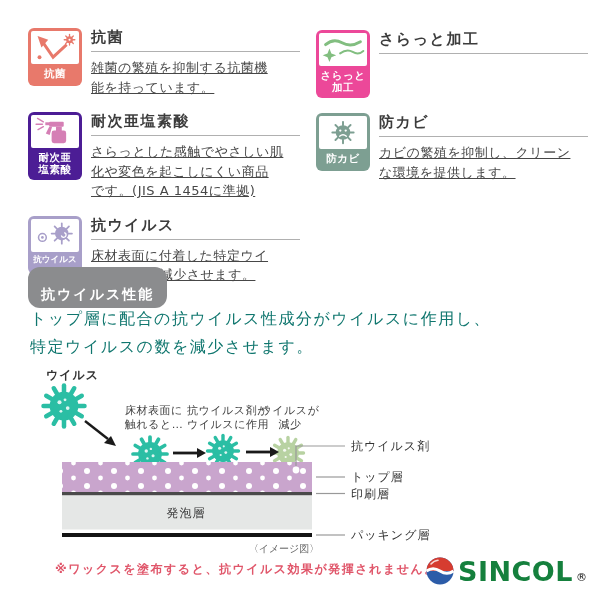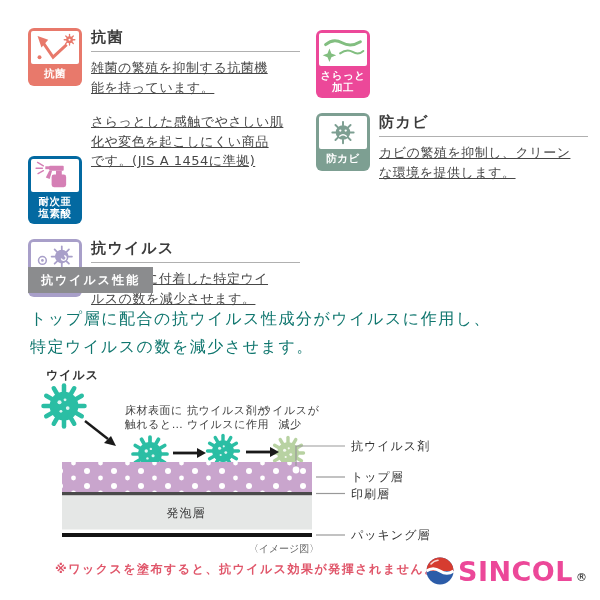--- a/index.html
+++ b/index.html
@@ -19,53 +19,53 @@
     display:flex;flex-direction:column;min-height:58px;
   }
   .ficon-art{background:#fff;border-radius:2px;height:33px;flex:none;
     display:flex;align-items:center;justify-content:center;overflow:hidden;}
   .ficon-label{
     color:#fff;font-weight:bold;font-size:10.5px;line-height:1.15;
     text-align:center;padding:3px 0 2px;letter-spacing:0.5px;
   }
   .ficon-label.small{font-size:8.5px;letter-spacing:0;}
   .ficon-label .ul{border-bottom:1px solid #fff;padding-bottom:13px;}
-  .bg1{background:#e8796b;} .bg2{background:#0369a1;margin-top:44px;} .bg3{background:#a89fc9;}
+  .bg1{background:#e8796b;} .bg2{background:#4c1d95;} .bg3{background:#a89fc9;}
   .bg4{background:#ec4899;} .bg5{background:#7d9f92;}
   .fbody{flex:1;min-width:0;}
   .ftitle{
     font-size:15px;font-weight:bold;color:#3c3c3c;letter-spacing:1.5px;
     padding-bottom:4px;border-bottom:1px solid #b0b0b0;margin-bottom:6px;
   }
   .fdesc{
     font-size:13px;color:#474747;line-height:1.5;letter-spacing:0.5px;
     white-space:pre-line;
     text-decoration:underline;
   }
   
   .section-badge{
     position:absolute;left:28px;top:267px;background:#8b8c8e;color:#fff;
-    font-weight:bold;font-size:12px;letter-spacing:2px;padding:5px 13px 4px;
+    font-weight:bold;font-size:14px;letter-spacing:2px;padding:19px 13px 4px;border-radius:12px;
   }
   .section-body{
     position:absolute;left:30px;top:305px;font-size:16px;color:#0f766e;
     line-height:1.75;letter-spacing:1.5px;white-space:pre-line;
   }
   
   .diagram{position:absolute;left:0;top:362px;width:600px;height:200px;}
   .diagram text{font-family:"DejaVu Sans","Liberation Sans",sans-serif;}
   
   .note{
     position:absolute;left:55px;top:561px;font-size:12px;font-weight:bold;
     color:#e0566a;letter-spacing:1.5px;
   }
   
   .logo{position:absolute;right:13px;top:556px;display:flex;align-items:center;gap:3px;}
   .logo-text{
-    font-size:27px;font-weight:800;color:#ec4899;letter-spacing:0.5px;line-height:1;
+    font-size:27px;font-weight:800;color:#15803d;letter-spacing:0.5px;line-height:1;
   }
   .logo-reg{font-size:11px;color:#121212;align-self:flex-end;margin-bottom:2px;}
 </style>
 </head>
 <body>
 
 <div class="col col-left">
 
   <div class="feature">
     <div class="ficon bg1">
@@ -113,20 +113,21 @@
           <g stroke="#d57fb5" stroke-width="1.5" stroke-linecap="round">
             <line x1="11" y1="6" x2="5" y2="2.5"></line>
             <line x1="10" y1="8.5" x2="3.5" y2="8.5"></line>
             <line x1="11" y1="11" x2="5.5" y2="14"></line>
           </g>
         </svg>
       </div>
       <div class="ficon-label"><span>耐次亜</span><br><span>塩素酸</span></div>
     </div>
     <div class="fbody">
+      <div class="ftitle">耐次亜塩素酸</div>
       <div class="fdesc">さらっとした感触でやさしい肌
 化や変色を起こしにくい商品
 です。(JIS A 1454に準拠)</div>
     </div>
   </div>
 
   <div class="feature">
     <div class="ficon bg3">
       <div class="ficon-art">
         <svg width="46" height="31" viewBox="0 0 46 32">
@@ -166,20 +167,21 @@
       <div class="ficon-art">
         <svg width="46" height="31" viewBox="0 0 46 32">
           <path d="M5 11 Q13 4 22 9 T41 8" fill="none" stroke="#82be80" stroke-width="3" stroke-linecap="round"></path>
           <path d="M20 20 Q27 15 33 18.5 T44 17.5" fill="none" stroke="#82be80" stroke-width="2" stroke-linecap="round"></path>
           <polygon points="9,15 11,20 16,22 11,24 9,29 7,24 2,22 7,20" fill="#82be80"></polygon>
         </svg>
       </div>
       <div class="ficon-label"><span>さらっと</span><br><span class="ul">加工</span></div>
     </div>
     <div class="fbody">
+      <div class="ftitle">さらっと加工</div>
     </div>
   </div>
 
   <div class="feature">
     <div class="ficon bg5">
       <div class="ficon-art">
         <svg width="46" height="31" viewBox="0 0 46 32">
           <g transform="translate(23,16)">
             <circle r="7.5" fill="#7d9f92"></circle>
             <g stroke="#7d9f92" stroke-width="2" stroke-linecap="round">

